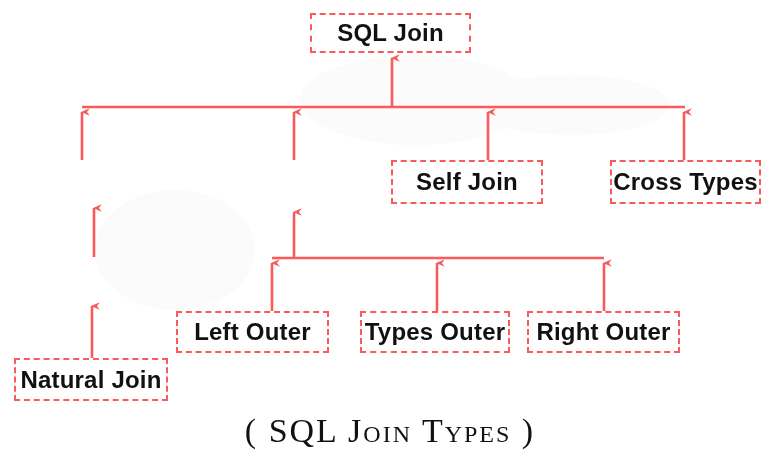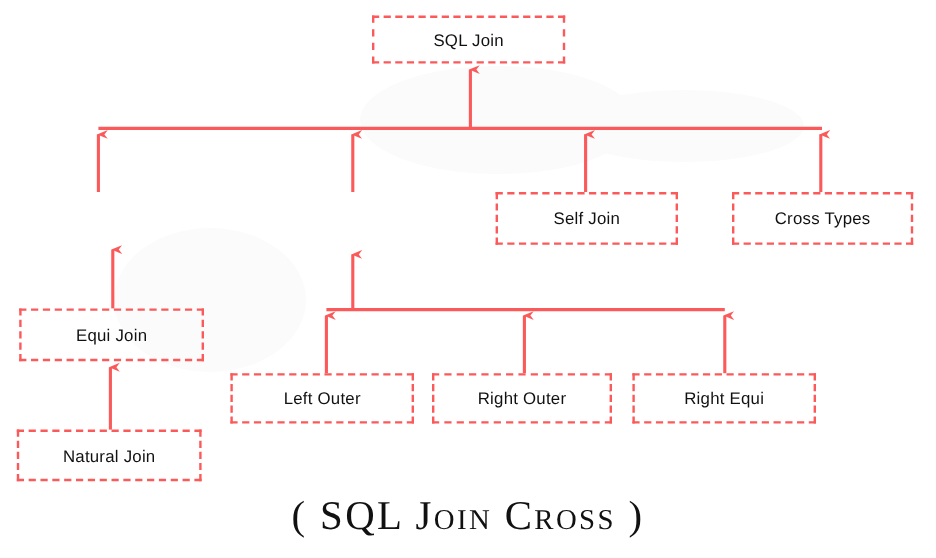--- a/index.html
+++ b/index.html
@@ -41,35 +41,35 @@
 
   .node {
     position: absolute;
     box-sizing: border-box;
     border: 2.5px dashed #fa5a5a;
     background: transparent;
     display: flex;
     align-items: center;
     justify-content: center;
     color: #111111;
-    font-size: 14px;
-    font-weight: 400;
+    font-size: 24px;
+    font-weight: 700;
     letter-spacing: 0.2px;
     white-space: nowrap;
   }
 
   
   #node-sql-join     { left: 310px; top: 13px;  width: 161px; height: 40px; }
   #node-inner-join   { left: 20px;  top: 160px; width: 153px; height: 44px; }
   #node-outer-join   { left: 216px; top: 160px; width: 153px; height: 44px; }
-  #node-self-join    { left: 413px; top: 160px; width: 152px; height: 44px; }
+  #node-self-join    { left: 391px; top: 160px; width: 152px; height: 44px; }
   #node-cross-join   { left: 610px; top: 160px; width: 151px; height: 44px; }
   #node-equi-join    { left: 16px;  top: 257px; width: 154px; height: 44px; }
   #node-natural-join { left: 14px;  top: 358px; width: 154px; height: 43px; text-align: right; }
-  #node-left-outer   { left: 192px; top: 311px; width: 153px; height: 42px; }
+  #node-left-outer   { left: 176px; top: 311px; width: 153px; height: 42px; }
   #node-full-outer   { left: 360px; top: 311px; width: 150px; height: 42px; }
   #node-right-outer  { left: 527px; top: 311px; width: 153px; height: 42px; }
 
   #caption {
     position: absolute;
     left: 0;
     top: 412px;
     width: 780px;
     text-align: center;
     font-family: "Liberation Serif", serif;
@@ -120,25 +120,24 @@
   </svg>
 
   <div class="node" id="node-sql-join">SQL Join</div>
 
 
 
   <div class="node" id="node-self-join">Self Join</div>
 
   <div class="node" id="node-cross-join">Cross Types</div>
 
-  <div class="node" id="node-equi-join">Equi Join</div>
 
   <div class="node" id="node-natural-join">Natural Join</div>
 
   <div class="node" id="node-left-outer">Left Outer</div>
 
-  <div class="node" id="node-full-outer">Right Outer</div>
+  <div class="node" id="node-full-outer">Types Outer</div>
 
-  <div class="node" id="node-right-outer">Right Equi</div>
+  <div class="node" id="node-right-outer">Right Outer</div>
 
-  <div id="caption">( SQL Join Cross )</div>
+  <div id="caption">( SQL Join Types )</div>
 
 </div>
 
 </body></html>

